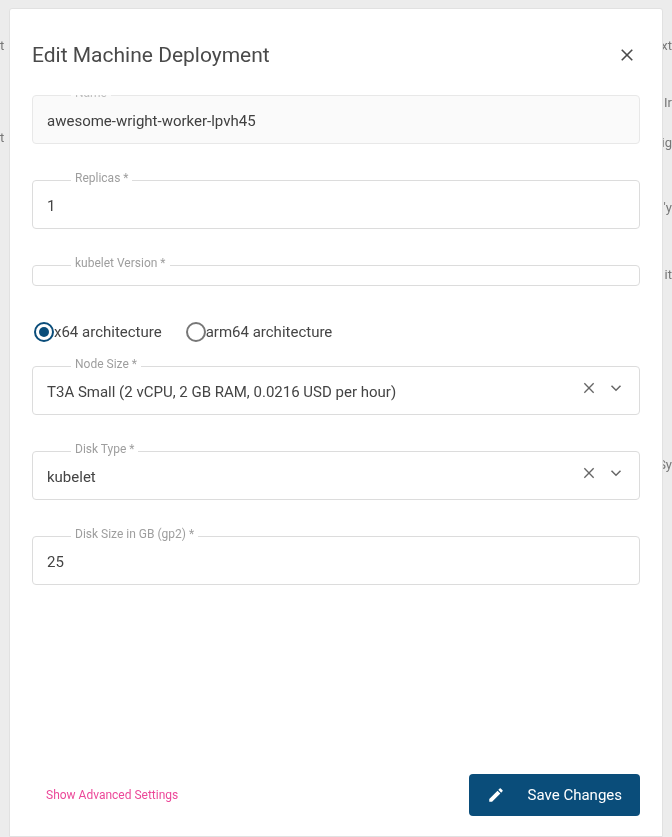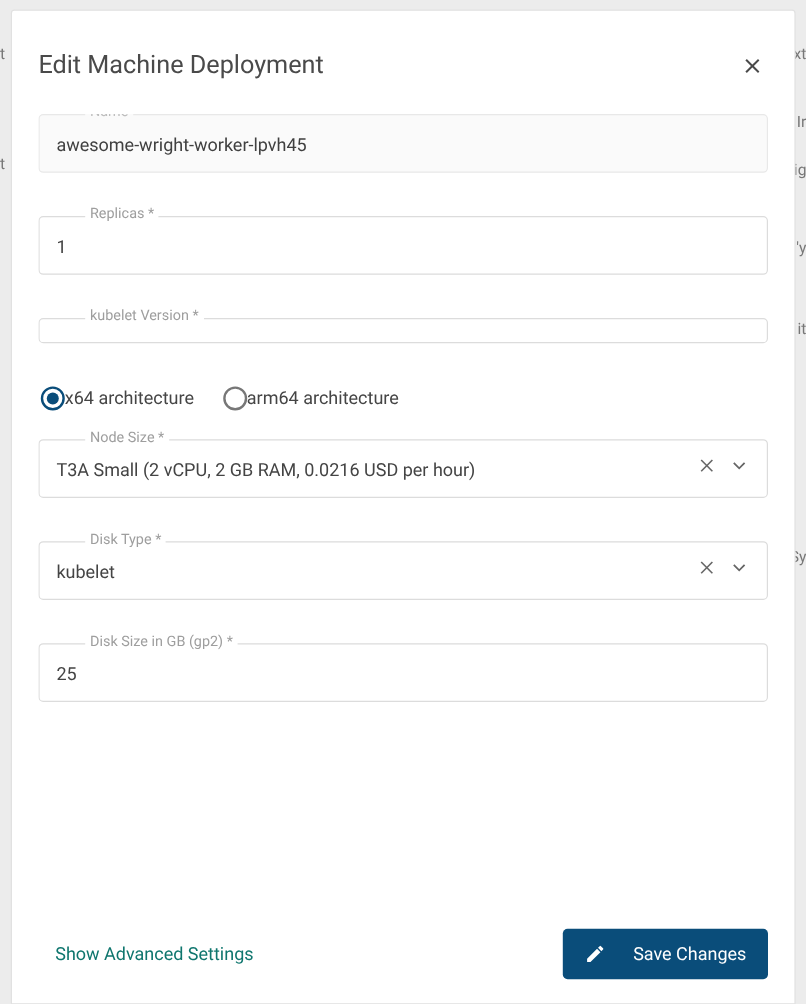--- a/index.html
+++ b/index.html
@@ -167,22 +167,22 @@
       color: #454545;
     }
     .footer {
       display: flex;
       justify-content: space-between;
       align-items: center;
       padding-top: 22px;
       padding-left: 14px;
     }
     .advanced-link {
-      font-size: 15px;
-      color: #0f766e;
+      font-size: 12px;
+      color: #ec4899;
       cursor: pointer;
     }
     .save-btn {
       background: #0a4d7a;
       color: #fff;
       border: none;
       border-radius: 4px;
       font-size: 15px;
       padding: 12px 18px;
       display: flex;

